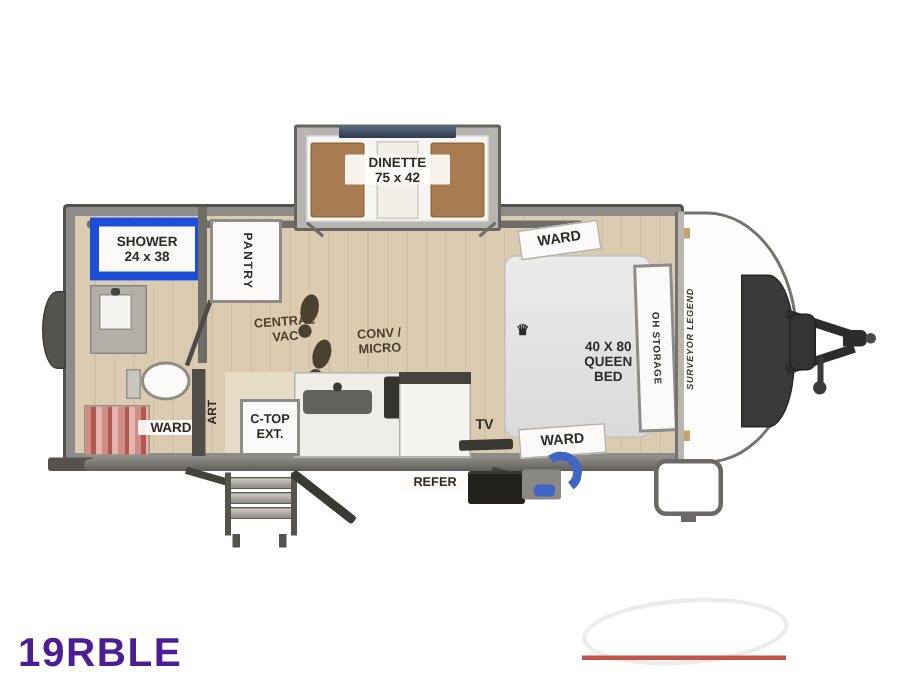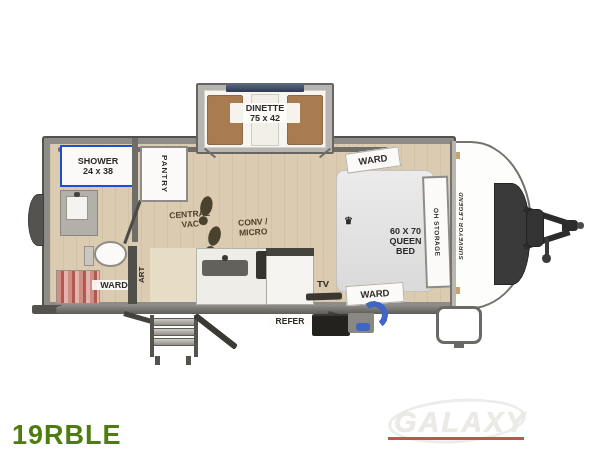--- a/index.html
+++ b/index.html
@@ -29,21 +29,21 @@
   .slide-window{left:226px;top:84px;width:78px;height:8px;background:linear-gradient(#5a6880,#2f3a4e);border-radius:1px;}
   .bench{width:36px;height:50px;background:#a87c50;border:1px solid #8f6740;border-radius:2px;top:95px;}
   .bench.l{left:207px;} .bench.r{left:287px;}
   .dtable{left:251px;top:94px;width:28px;height:52px;background:#f2efe9;border:1px solid #d0ccc4;}
   .dinette-lbl{left:230px;top:103px;width:70px;font-size:9px;}
   .connector{width:14px;height:2px;background:#6f6d68;}
   .conn-l{left:203px;top:152px;transform:rotate(40deg);}
   .conn-r{left:318px;top:152px;transform:rotate(-40deg);}
 
   
-  .shower{left:60px;top:145px;width:76px;height:42px;background:#fbfaf8;border:2px solid #1d4ed8;display:flex;align-items:center;justify-content:center;}
+  .shower{left:60px;top:145px;width:76px;height:42px;background:#fbfaf8;border:6px solid #1d4ed8;display:flex;align-items:center;justify-content:center;}
   .shower .lbl{position:static;font-size:9px;}
   .vanity{left:60px;top:190px;width:38px;height:46px;background:#b3b0aa;border:1px solid #8a8781;}
   .vanity-sink{left:66px;top:196px;width:22px;height:24px;background:#f5f3ef;border:1px solid #97948c;}
   .vanity-faucet{left:74px;top:192px;width:6px;height:5px;background:#45433f;border-radius:2px;}
   .toilet-tank{left:84px;top:246px;width:10px;height:20px;background:#cac7c0;border:1px solid #95928a;}
   .toilet-bowl{left:94px;top:241px;width:33px;height:26px;background:#fbfaf8;border:2px solid #8f8c85;border-radius:50%;}
   .clothes{left:56px;top:270px;width:44px;height:34px;
            background:repeating-linear-gradient(90deg,#cf8d85 0 4px,#b2594f 4px 7px,#e3b3ad 7px 11px);border:1px solid #9b8f86;}
   .ward-bath-lbl{left:92px;top:280px;width:44px;font-size:9px;}
   .bath-wall{left:132px;top:138px;width:6px;height:104px;background:#6f6d68;}
@@ -108,21 +108,21 @@
   .leg.a{left:155px;} .leg.b{left:186px;}
   .handrail{left:197px;top:313px;width:52px;height:6px;background:#3b3934;transform:rotate(38deg);transform-origin:left top;border-radius:2px;}
   .utility{left:312px;top:314px;width:38px;height:22px;background:#23221f;border-top:2px solid #3a3834;border-radius:2px;}
   .blue-base{left:348px;top:313px;width:26px;height:20px;background:#8a8883;border-radius:2px;}
   .hose{left:360px;top:301px;width:28px;height:28px;border:6px solid #3f66c4;border-color:#3f66c4 #3f66c4 transparent transparent;border-radius:50%;transform:rotate(8deg);}
   .hose-tail{left:356px;top:323px;width:14px;height:8px;background:#3f66c4;border-radius:3px;}
   .stab{left:436px;top:306px;width:46px;height:38px;border:3px solid #6b6965;border-radius:8px;background:#fff;}
   .stab-tab{left:454px;top:343px;width:10px;height:5px;background:#6b6965;}
 
   
-  .model{left:12px;top:420px;font-size:27px;font-weight:bold;color:#4d7c0f;letter-spacing:1px;}
+  .model{left:12px;top:420px;font-size:27px;font-weight:bold;color:#4c1d95;letter-spacing:1px;}
   .logo-ellipse{left:388px;top:399px;width:138px;height:44px;border:3px solid #ececea;border-radius:50%;transform:rotate(-4deg);}
   .logo-galaxy{left:394px;top:406px;font-size:29px;font-weight:bold;font-style:italic;color:#eceae7;letter-spacing:2px;text-shadow:0 0 1px #dedcd8;}
   .logo-underline{left:388px;top:437px;width:136px;height:3px;background:#c2544a;}
   .logo-rv{left:516px;top:392px;font-size:46px;font-weight:bold;font-style:italic;color:#56abdf;letter-spacing:-3px;line-height:1;}
 </style>
 </head>
 <body>
 
 <div id="canvas">
 
@@ -178,30 +178,34 @@
   </svg>
 
   <div class="lbl floor-text convmicro">CONV /
 MICRO</div>
 
   <div class="counter"></div>
   <div class="sink"></div>
   <div class="faucet"></div>
   <div class="stove"></div>
   <div class="stove-knob"></div>
+  <div class="ctop">
+    <span class="lbl">C-TOP
+EXT.</span>
+  </div>
   <div class="refer"></div>
   <div class="refer-top"></div>
   <div class="lbl pill refer-lbl">REFER</div>
   <div class="lbl tv-lbl">TV</div>
   <div class="tv-strip"></div>
 
   <div class="bed"></div>
   <div class="lbl bed-lbl">
     <span class="crown">♛</span>
-    <span>60 X 70
+    <span>40 X 80
 QUEEN BED</span>
   </div>
   <div class="ward-top">
     <span class="lbl">WARD</span>
   </div>
   <div class="ward-bottom">
     <span class="lbl">WARD</span>
   </div>
   <div class="ohstorage">
     <span class="vtext lbl">OH STORAGE</span>
@@ -236,16 +240,15 @@
   <div class="handrail"></div>
   <div class="utility"></div>
   <div class="blue-base"></div>
   <div class="hose"></div>
   <div class="hose-tail"></div>
   <div class="stab"></div>
   <div class="stab-tab"></div>
 
   <div class="model">19RBLE</div>
   <div class="logo-ellipse"></div>
-  <div class="logo-galaxy">GALAXY</div>
   <div class="logo-underline"></div>
 
 </div>
 
 </body></html>

